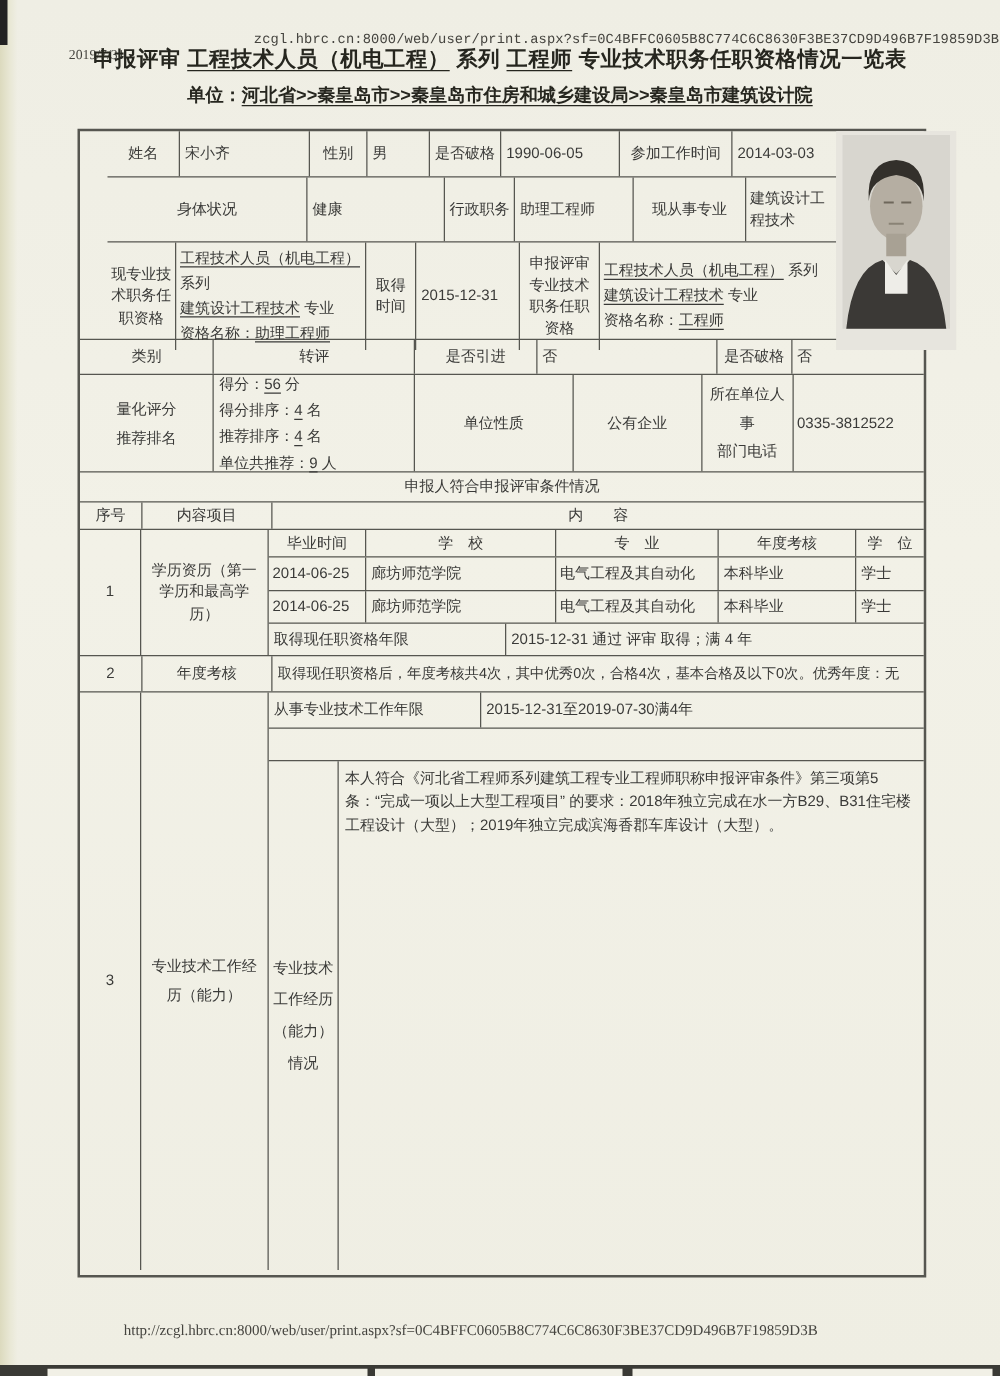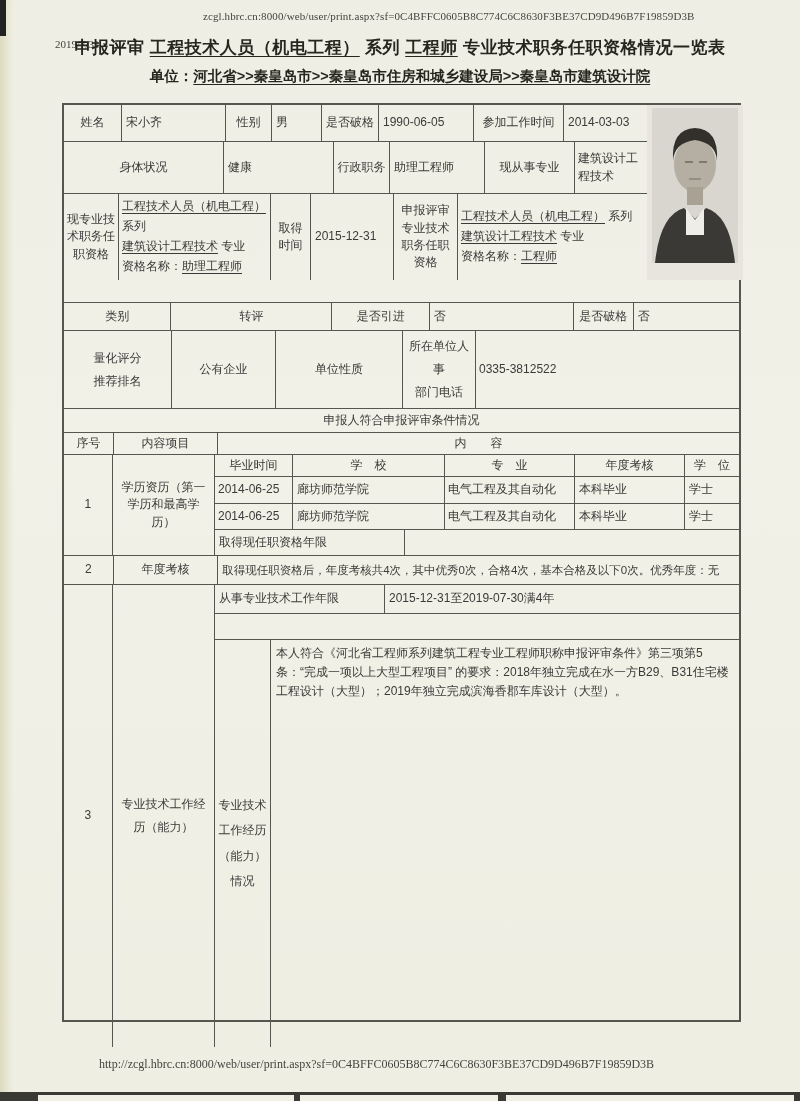--- a/index.html
+++ b/index.html
@@ -8,40 +8,40 @@
   .scan { position:relative; width:800px; height:1101px; margin:0 auto;
           background:linear-gradient(180deg,#efeee4 0%,#f2f1e7 40%,#efeee3 100%);
           color:var(--tx); overflow:hidden; }
   .edge-left { position:absolute; left:0; top:0; width:14px; height:100%;
                background:linear-gradient(90deg,#dcdabe 0%,#e9e8d6 60%,rgba(238,237,227,0)); }
   .corner-mark { position:absolute; left:0; top:0; width:6px; height:36px; background:#222; }
 
   .print-header { position:absolute; top:10px; left:0; width:800px;
                   font-family:"Liberation Serif", serif; font-size:11px; color:#45443f; }
   .print-header .pdate { position:absolute; left:55px; top:0;margin-top:28px; }
-  .print-header .purl  { position:absolute; left:203px; top:0; letter-spacing:0.1px; }
+  .print-header .purl  { position:absolute; left:203px; top:16px; letter-spacing:0.1px;font-family:Liberation Mono, monospace; }
 
   .doc-title { position:absolute; top:36px; left:0; width:800px; text-align:center;
                font-size:17px; font-weight:bold; color:#26261f; letter-spacing:0.5px; }
   .doc-subtitle { position:absolute; top:67px; left:0; width:800px; text-align:center;
                   font-size:14.5px; font-weight:bold; color:#26261f; }
   .u { text-decoration:underline; text-underline-offset:3px; }
 
   .form-table { position:absolute; left:62px; top:103px; width:679px; height:919px;
                 border:2px solid var(--bc); font-size:12px; }
   .r  { display:flex; border-bottom:1px solid var(--bc); }
   .nbb { border-bottom:none !important; }
   .c  { border-right:1px solid var(--bc); padding:2px 4px; display:flex;
         align-items:center; justify-content:center; text-align:center; line-height:1.45; }
   .c.last { border-right:none; }
   .c.lft { justify-content:flex-start; text-align:left; }
   .c.top { align-items:flex-start; }
   .c.tight { padding:1px 3px; }
 
-  .top-block { display:flex; height:198px; border-bottom:1px solid var(--bc); }
+  .top-block { display:flex; height:167px; border-bottom:1px solid var(--bc);padding-left:22px; }
   .top-left  { width:583px; }
   .photo-cell { width:96px; height:175px; background:#e6e4dd; }
 
   .subcol { flex:1; display:flex; flex-direction:column; }
   .sr { display:flex; border-bottom:1px solid var(--bc); }
   .sr:last-child { border-bottom:none; }
 
   .score-lines { line-height:1.75; }
   .nowrap { white-space:nowrap; overflow:hidden; }
   .para { line-height:1.6; text-align:left; }
@@ -140,22 +140,30 @@
       <div class="c" style="width:98px">是否引进</div>
       <div class="c lft" style="width:145px">否</div>
       <div class="c tight" style="width:60px">是否破格</div>
       <div class="c lft last" style="width:106px">否</div>
     </div>
 
     <div class="r" style="height:78px">
       <div class="c" style="width:108px">
         <div style="line-height:1.9"><span>量化评分</span><br><span>推荐排名</span></div>
       </div>
+      <div class="c lft" style="width:162px">
+        <div class="score-lines">
+          <span>得分：</span><span class="u">56</span> <span>分</span><br>
+          <span>得分排序：</span><span class="u">4</span> <span>名</span><br>
+          <span>推荐排序：</span><span class="u">4</span> <span>名</span><br>
+          <span>单位共推荐：</span><span class="u">9</span> <span>人</span>
+        </div>
+      </div>
+      <div class="c" style="width:127px">单位性质</div>
       <div class="c" style="width:104px">公有企业</div>
-      <div class="c" style="width:127px">单位性质</div>
       <div class="c tight" style="width:73px">
         <div style="line-height:1.9"><span>所在单位人事</span><br><span>部门电话</span></div>
       </div>
       <div class="c lft last tight" style="width:105px">0335-3812522</div>
     </div>
 
     <div class="r" style="height:24px">
       <div class="c last" style="width:679px">申报人符合申报评审条件情况</div>
     </div>
 
@@ -185,20 +193,21 @@
         </div>
         <div class="sr" style="height:27px">
           <div class="c lft tight" style="width:78px">2014-06-25</div>
           <div class="c lft" style="width:152px">廊坊师范学院</div>
           <div class="c lft tight" style="width:130px">电气工程及其自动化</div>
           <div class="c lft" style="width:110px">本科毕业</div>
           <div class="c lft last" style="width:54px">学士</div>
         </div>
         <div class="sr" style="height:25px">
           <div class="c lft" style="width:190px">取得现任职资格年限</div>
+          <div class="c lft last" style="width:334px">2015-12-31 通过 评审 取得；满 4 年</div>
         </div>
       </div>
     </div>
 
     <div class="r" style="height:29px">
       <div class="c" style="width:50px">2</div>
       <div class="c" style="width:105px">年度考核</div>
       <div class="c lft last nowrap" style="width:524px; font-size:11.5px">取得现任职资格后，年度考核共4次，其中优秀0次，合格4次，基本合格及以下0次。优秀年度：无</div>
     </div>
 

